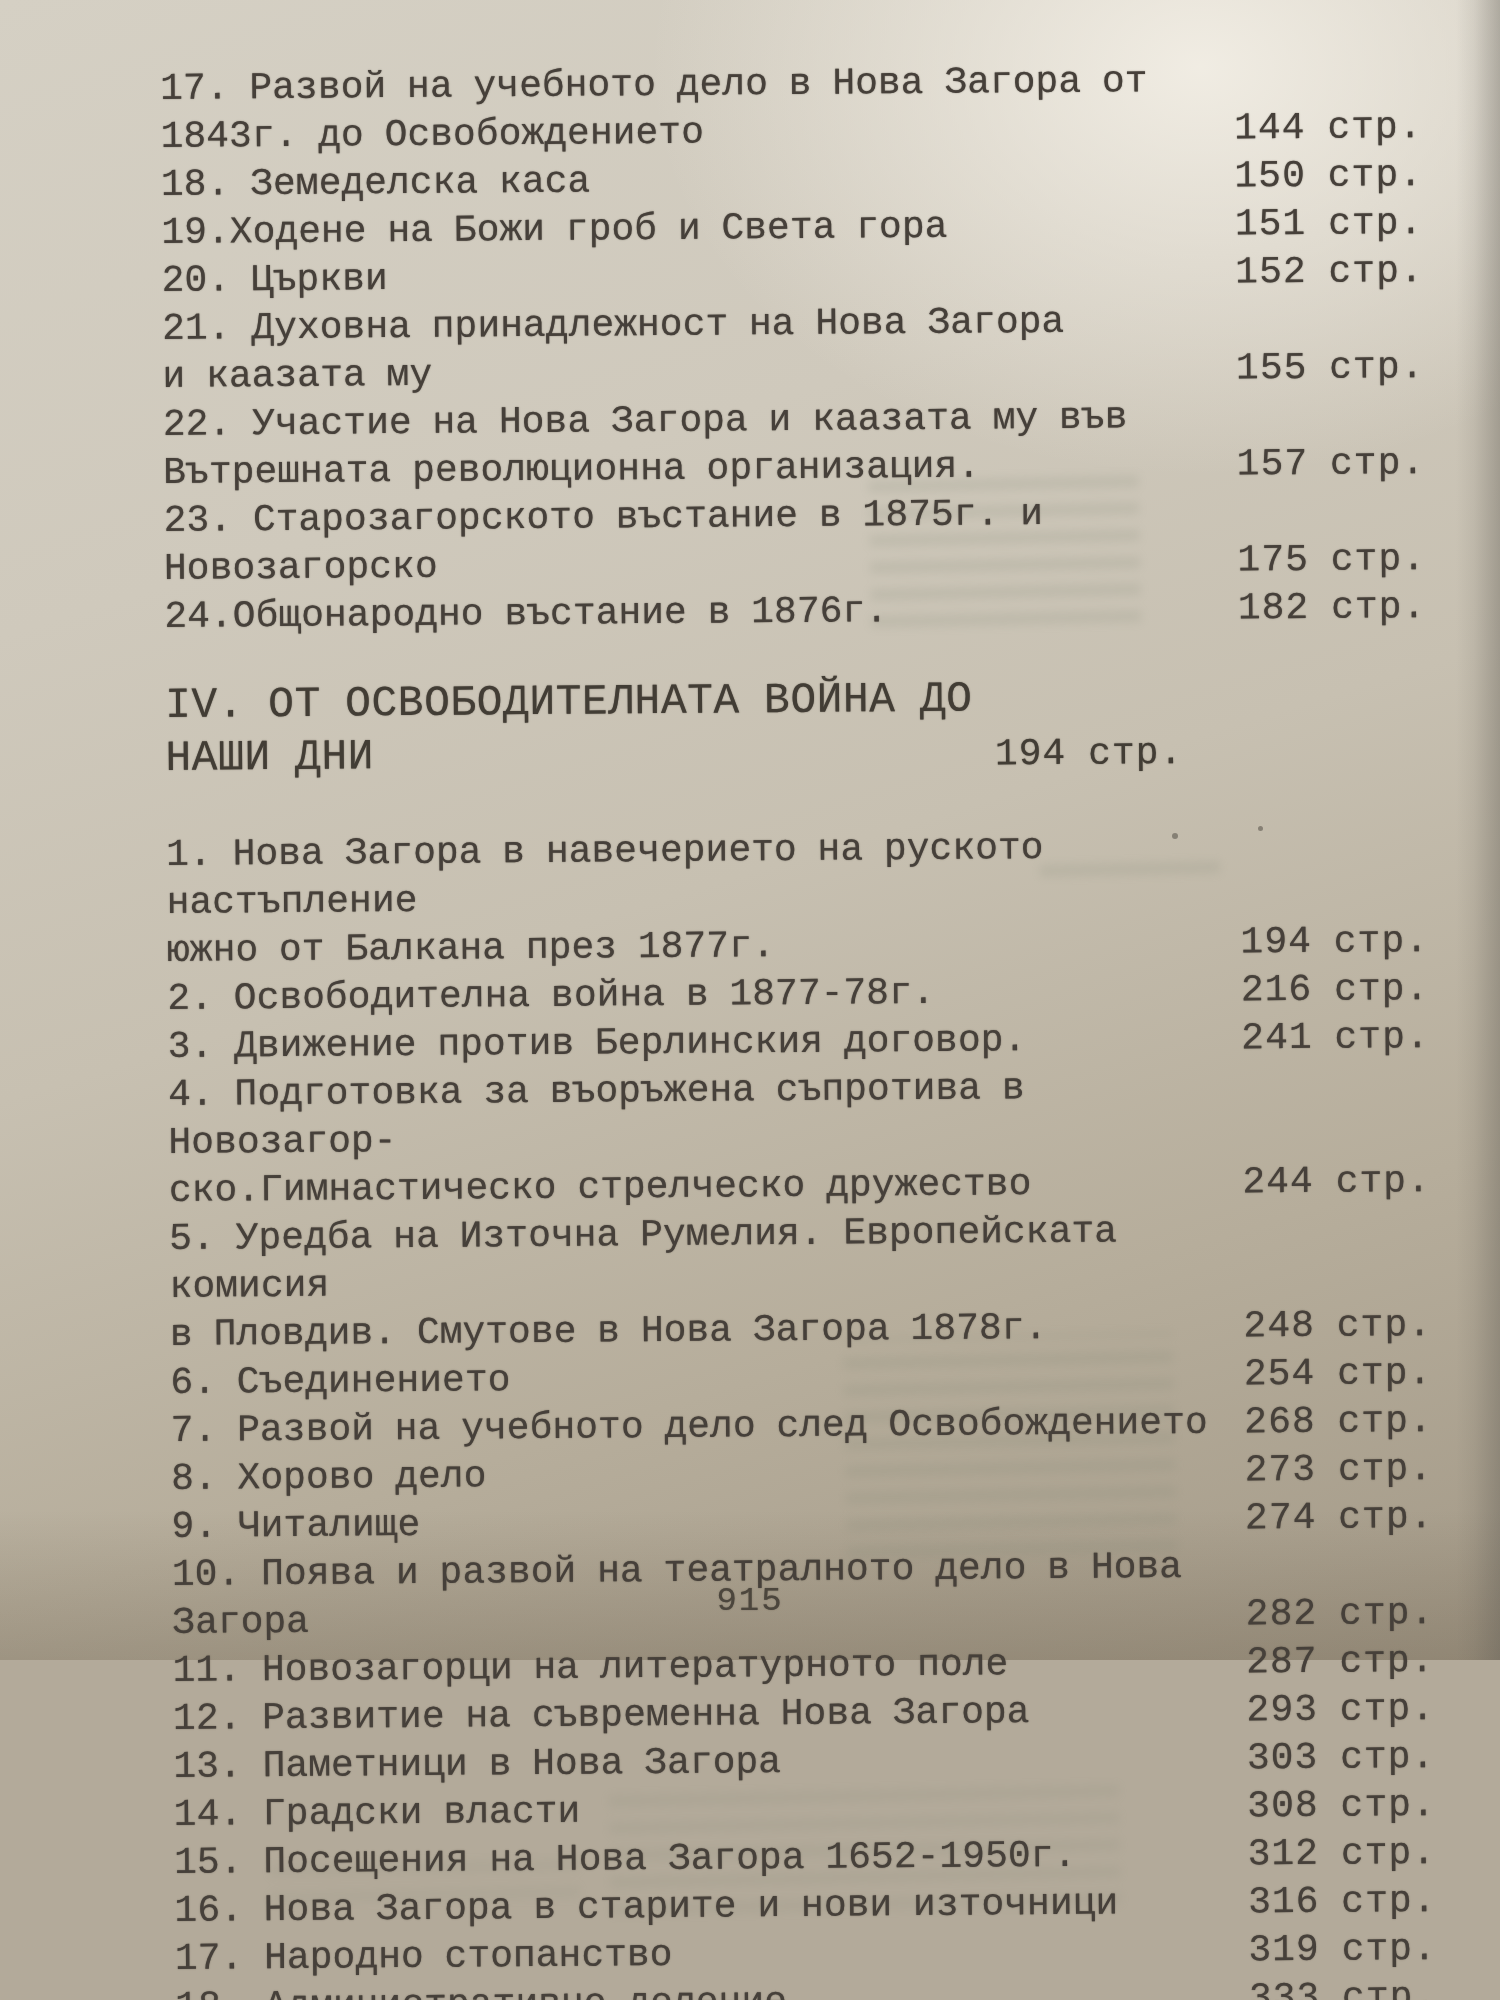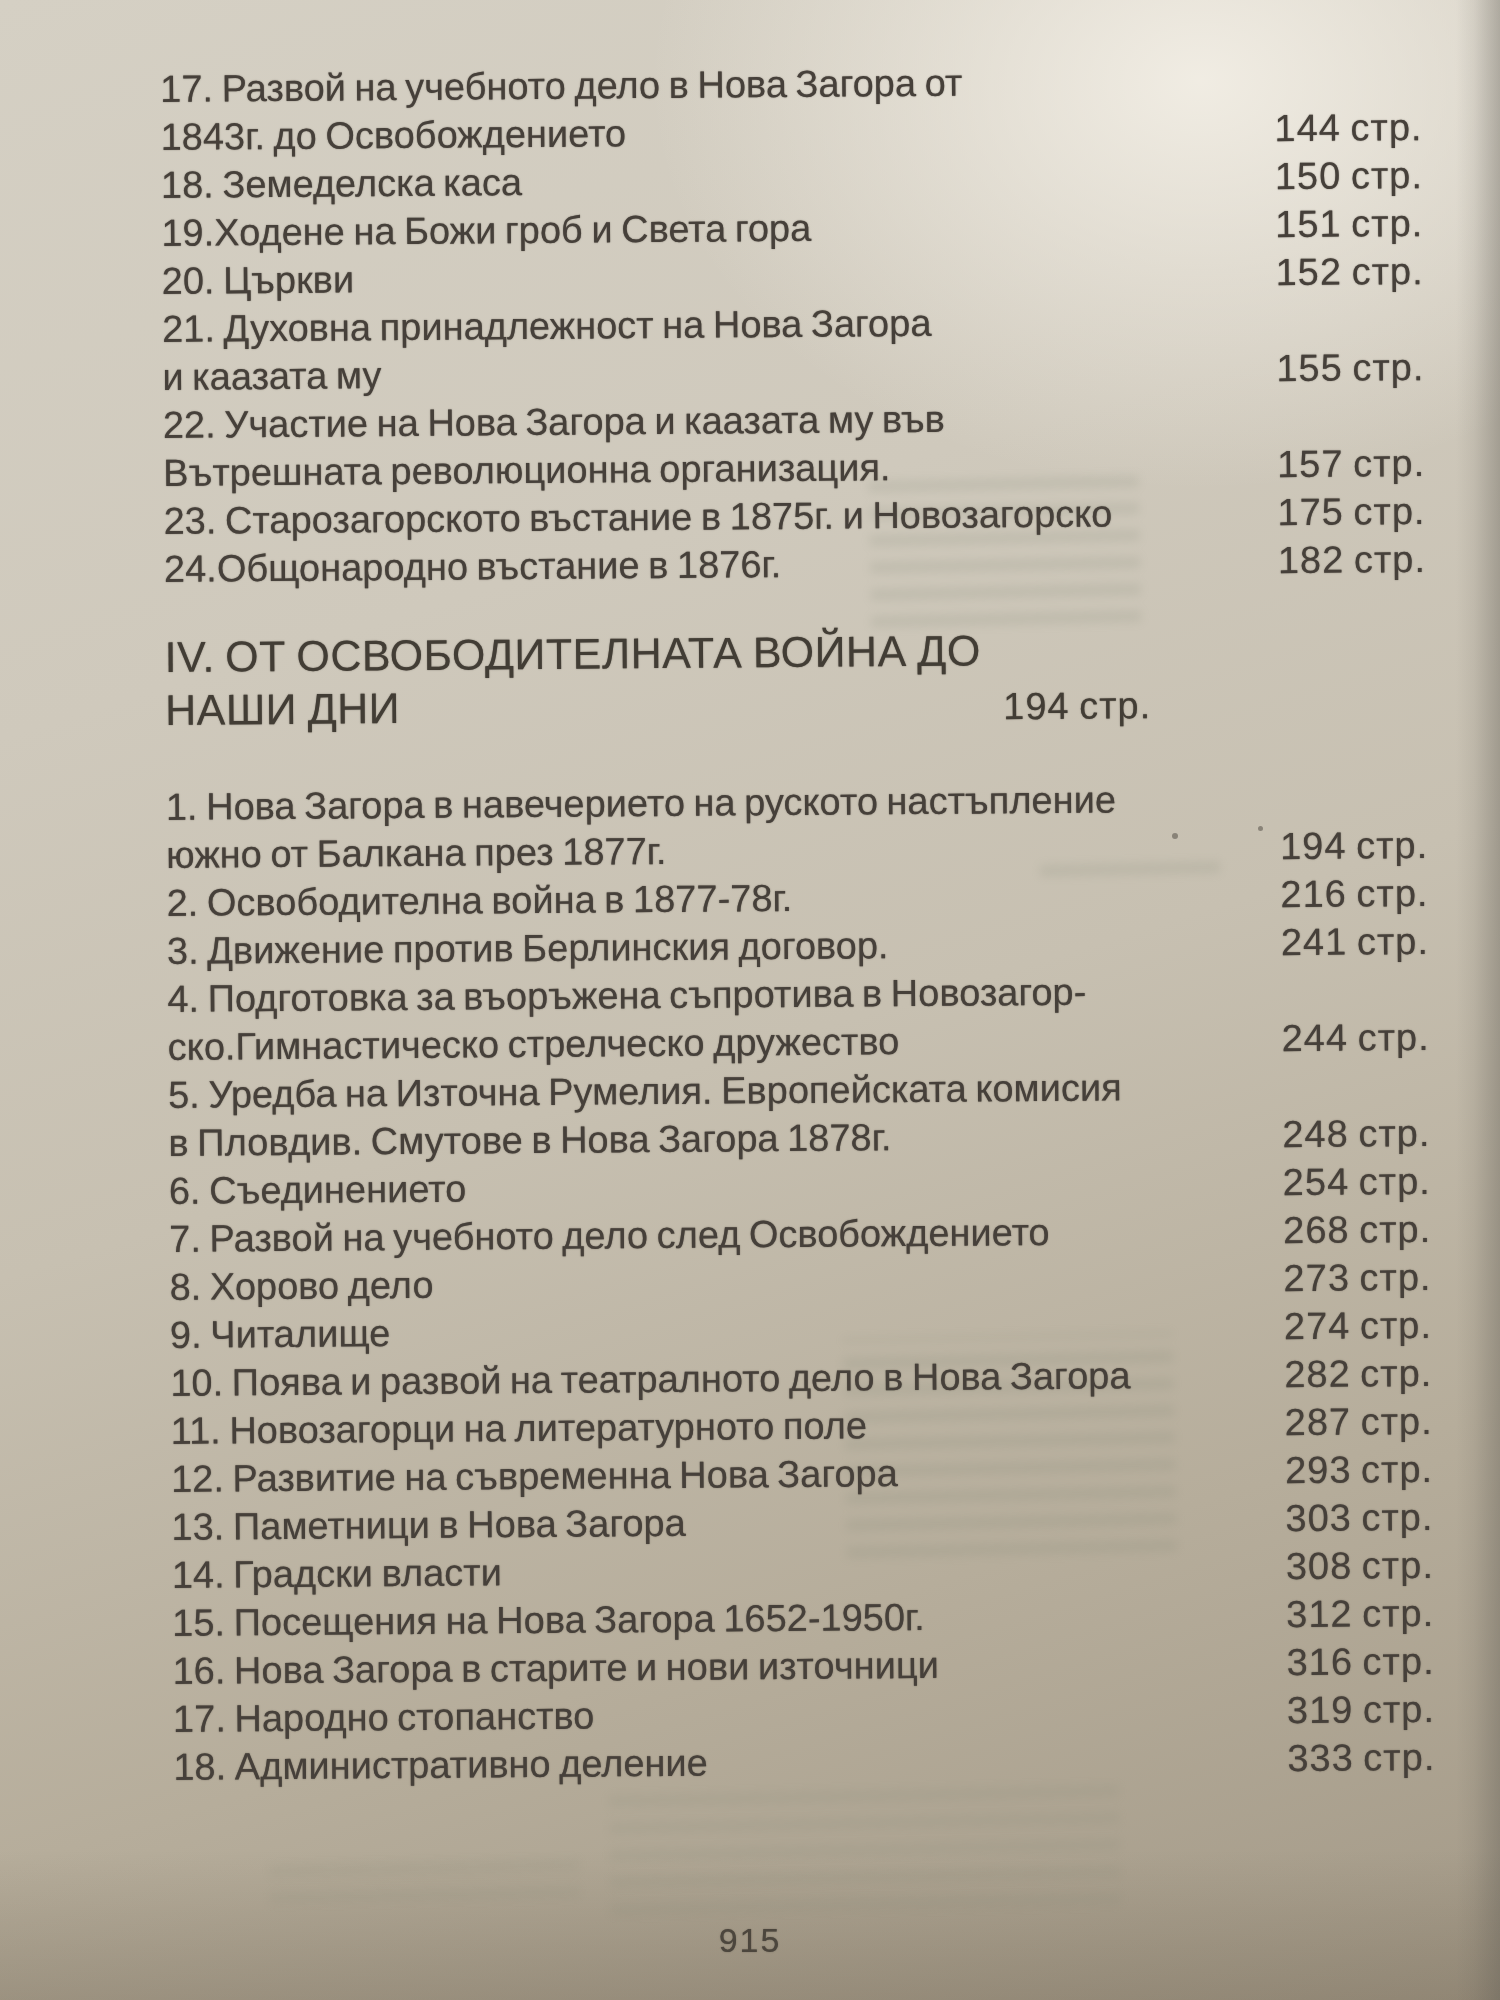--- a/index.html
+++ b/index.html
@@ -6,22 +6,22 @@
     margin: 0;
     padding: 0;
     width: 1500px;
     height: 2000px;
     overflow: hidden;
     background: #b3aa9a;
   }
   .photo {
     position: relative;
     width: 1500px;
-    height: 2000px;
-    font-family: Liberation Sans, sans-serif;
+    height: 1660px;
+    font-family: Liberation Mono, monospace;
     color: #46403a;
     background:
       linear-gradient(to left, rgba(95,91,83,0.38) 0px, rgba(95,91,83,0.10) 26px, rgba(95,91,83,0) 44px),
       linear-gradient(to top, rgba(86,74,56,0.24) 0px, rgba(86,74,56,0) 150px),
       radial-gradient(ellipse 860px 640px at 80% 4%, rgba(243,239,230,0.92), rgba(243,239,230,0) 64%),
       linear-gradient(163deg, #d5d0c4 0%, #cfc9bc 30%, #c7c0b1 52%, #b6ad9b 76%, #a39987 100%);
   }
   .content {
     position: absolute;
     left: 160px;

